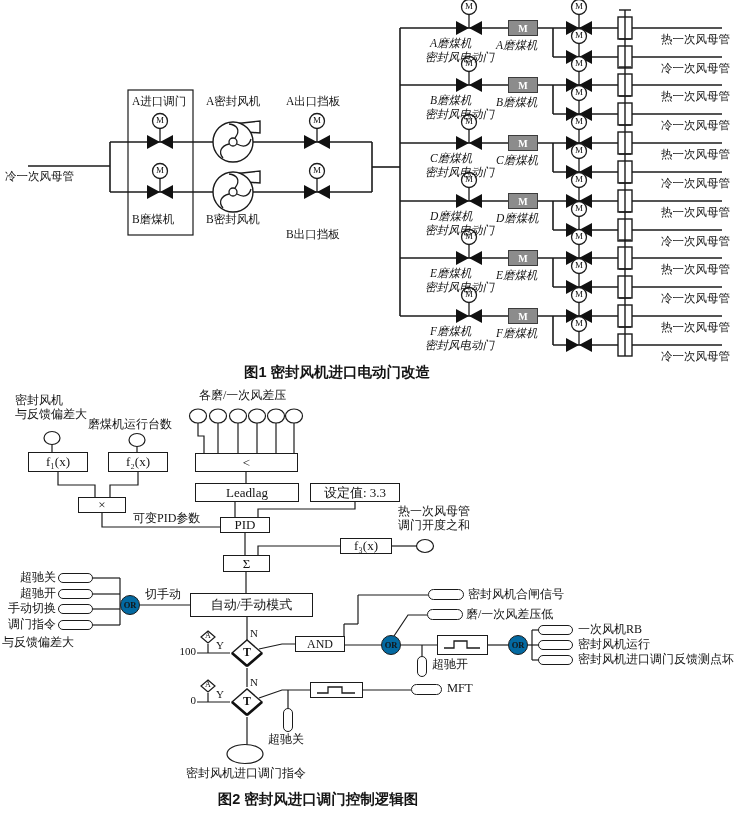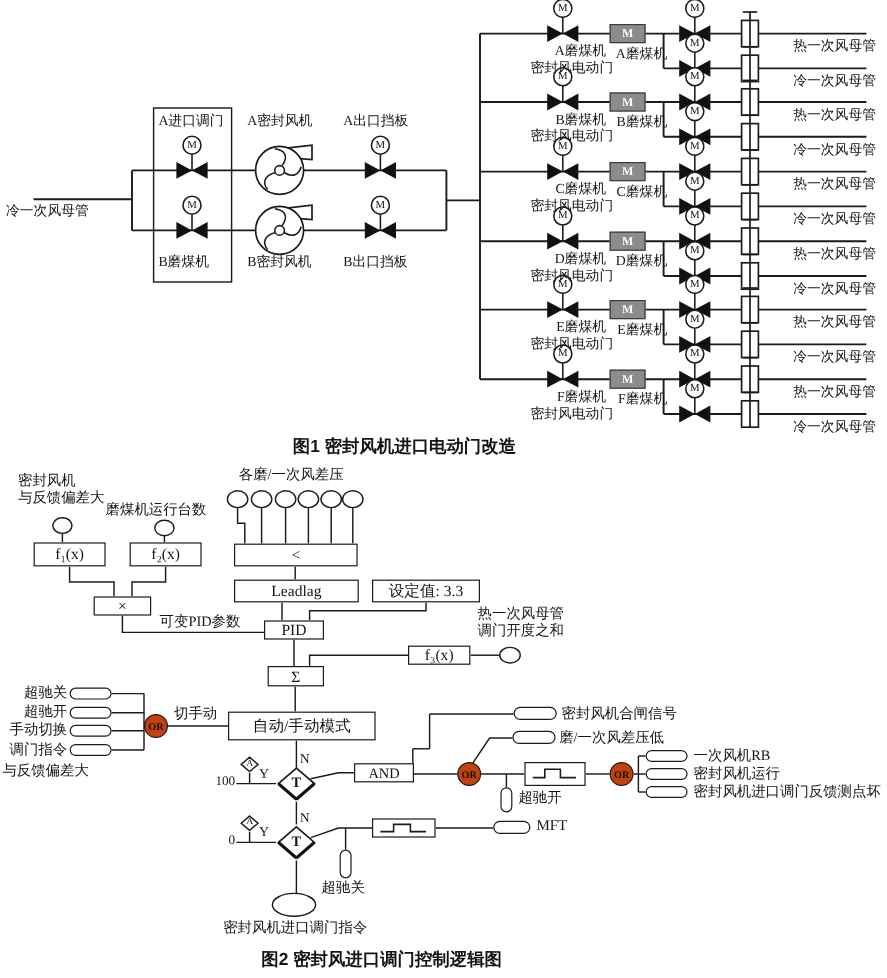--- a/index.html
+++ b/index.html
@@ -1,33 +1,33 @@
 <!DOCTYPE html>
 <html><head>
 <meta charset="utf-8">
 <style>
   html,body{margin:0;padding:0;background:#fff;}
   .page{position:relative;width:739px;height:815px;background:#fff;overflow:hidden;
         font-family:"Liberation Serif","DejaVu Serif",serif;color:#141414;}
   svg.wire{position:absolute;left:0;top:0;}
   .lbl{position:absolute;font-size:11.5px;white-space:nowrap;line-height:13px;}
   .l2{position:absolute;font-size:12px;white-space:nowrap;line-height:13px;}
-  .ctr{text-align:right;}
+  .ctr{text-align:left;font-style:italic;}
   .rgt{text-align:right;}
   .mm{position:absolute;width:20px;text-align:center;font-size:9px;line-height:11px;}
   .gb{position:absolute;width:30px;height:16px;background:#8c8c8c;border:1px solid #3c3c3c;
       box-sizing:border-box;display:flex;align-items:center;justify-content:center;
       color:#fff;font-weight:bold;font-size:10px;}
   .bx{position:absolute;border:1.3px solid #1b1b1b;background:#fff;box-sizing:border-box;
       display:flex;align-items:center;justify-content:center;font-size:13px;white-space:nowrap;}
   .it{}
   .cap{position:absolute;border:1.2px solid #1b1b1b;border-radius:6px;background:#fff;box-sizing:border-box;}
   .vcap{position:absolute;border:1.2px solid #1b1b1b;border-radius:5px;background:#fff;box-sizing:border-box;}
   .orc{position:absolute;width:20px;height:20px;border:1.3px solid #1b1b1b;border-radius:50%;
-       background:#c2410c;box-sizing:border-box;display:flex;align-items:center;justify-content:center;
+       background:#0369a1;box-sizing:border-box;display:flex;align-items:center;justify-content:center;
        font-size:8.5px;font-weight:bold;}
   .tlab{position:absolute;width:12px;text-align:center;font-weight:bold;font-size:12px;line-height:12px;}
   .alab{position:absolute;width:16px;text-align:center;font-size:8px;line-height:10px;}
   .yn{position:absolute;font-size:11px;line-height:12px;}
   .cp{position:absolute;font-weight:bold;font-size:14.5px;white-space:nowrap;transform:translateX(-50%);
       font-family:"Liberation Sans","DejaVu Sans",sans-serif;}
   .pb{position:absolute;border:1.3px solid #1b1b1b;background:#fff;box-sizing:border-box;}
 </style>
 </head>
 <body>
@@ -212,21 +212,21 @@
     <use href="#csym" x="200" y="679"></use>
   </g>
 </svg>
 
 <span class="lbl" style="left:5px;top:170px">冷一次风母管</span>
 <span class="lbl" style="left:132px;top:95px">A进口调门</span>
 <span class="lbl" style="left:206px;top:95px">A密封风机</span>
 <span class="lbl" style="left:286px;top:95px">A出口挡板</span>
 <span class="lbl" style="left:132px;top:213px">B磨煤机</span>
 <span class="lbl" style="left:206px;top:213px">B密封风机</span>
-<span class="lbl" style="left:286px;top:213px">B出口挡板</span>
+<span class="lbl" style="left:286px;top:228px">B出口挡板</span>
 
 <span class="mm" style="left:150px;top:115px">M</span>
 <span class="mm" style="left:150px;top:165px">M</span>
 <span class="mm" style="left:307px;top:115px">M</span>
 <span class="mm" style="left:307px;top:165px">M</span>
 
 <span class="mm" style="left:459px;top:1px">M</span>
 <span class="mm" style="left:569px;top:1px">M</span>
 <span class="mm" style="left:569px;top:30px">M</span>
 <div class="gb" style="left:508px;top:20px">M</div>

